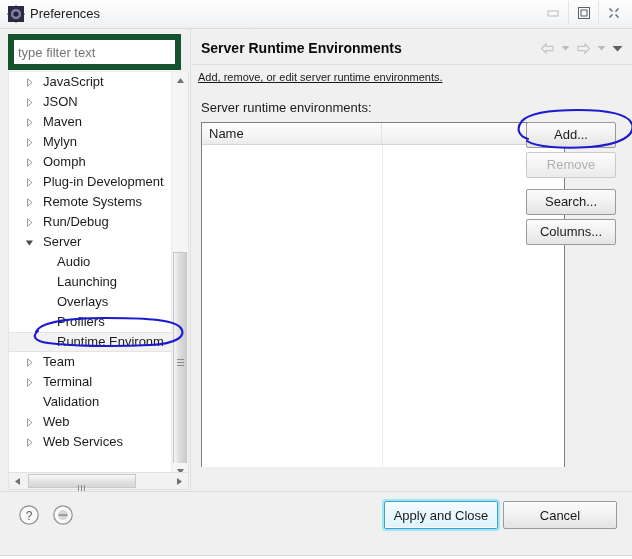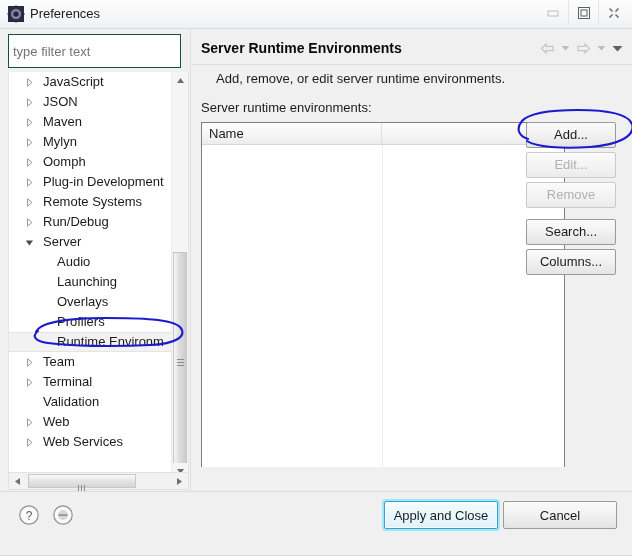--- a/index.html
+++ b/index.html
@@ -71,21 +71,21 @@
   .left-pane {
     position: absolute;
     left: 8px; top: 5px;
     width: 181px; height: 465px;
   }
   .filter-input {
     position: absolute;
     left: 0; top: 0;
     width: 173px; height: 34px;
     box-sizing: border-box;
-    border: 1px solid #14532d;
+    border: 6px solid #14532d;
     background: #ffffff;
     font-family: "Liberation Sans", sans-serif;
     font-size: 13px;
     color: #8c8c8c;
     padding: 12px 4px;
     line-height: 20px;
     outline: none;
   }
   .tree-box {
     position: absolute;
@@ -259,24 +259,25 @@
     justify-content: center;
   }
   .title-sep {
     position: absolute;
     left: 0; top: 35px;
     width: 440px; height: 1px;
     background: #dedede;
   }
   .desc-text {
     position: absolute;
-    left: 24px; top: 42px;
-    font-size: 13px;
+    left: 6px; top: 42px;
+    font-size: 11px;
     color: #1b1b1b;
     white-space: nowrap;
+    text-decoration: underline;
   }
   .list-label {
     position: absolute;
     left: 9px; top: 71px;
     font-size: 13px;
     color: #1b1b1b;
     white-space: nowrap;
   }
 
   
@@ -602,21 +603,20 @@
           <div class="th name">Name</div>
           <div class="th type">Type</div>
         </div>
         <div class="table-body">
           <div class="col-divider"></div>
         </div>
       </div>
 
       <div class="btn-col" id="btn-col">
           <button class="side-btn">Add...</button>
-          <button class="side-btn disabled" disabled="">Edit...</button>
           <button class="side-btn disabled" disabled="">Remove</button>
           <button class="side-btn gap">Search...</button>
           <button class="side-btn">Columns...</button>
         </div>
     </div>
   </div>
 
   <div class="footer">
     <div class="foot-icons">
       <span class="foot-icon">

